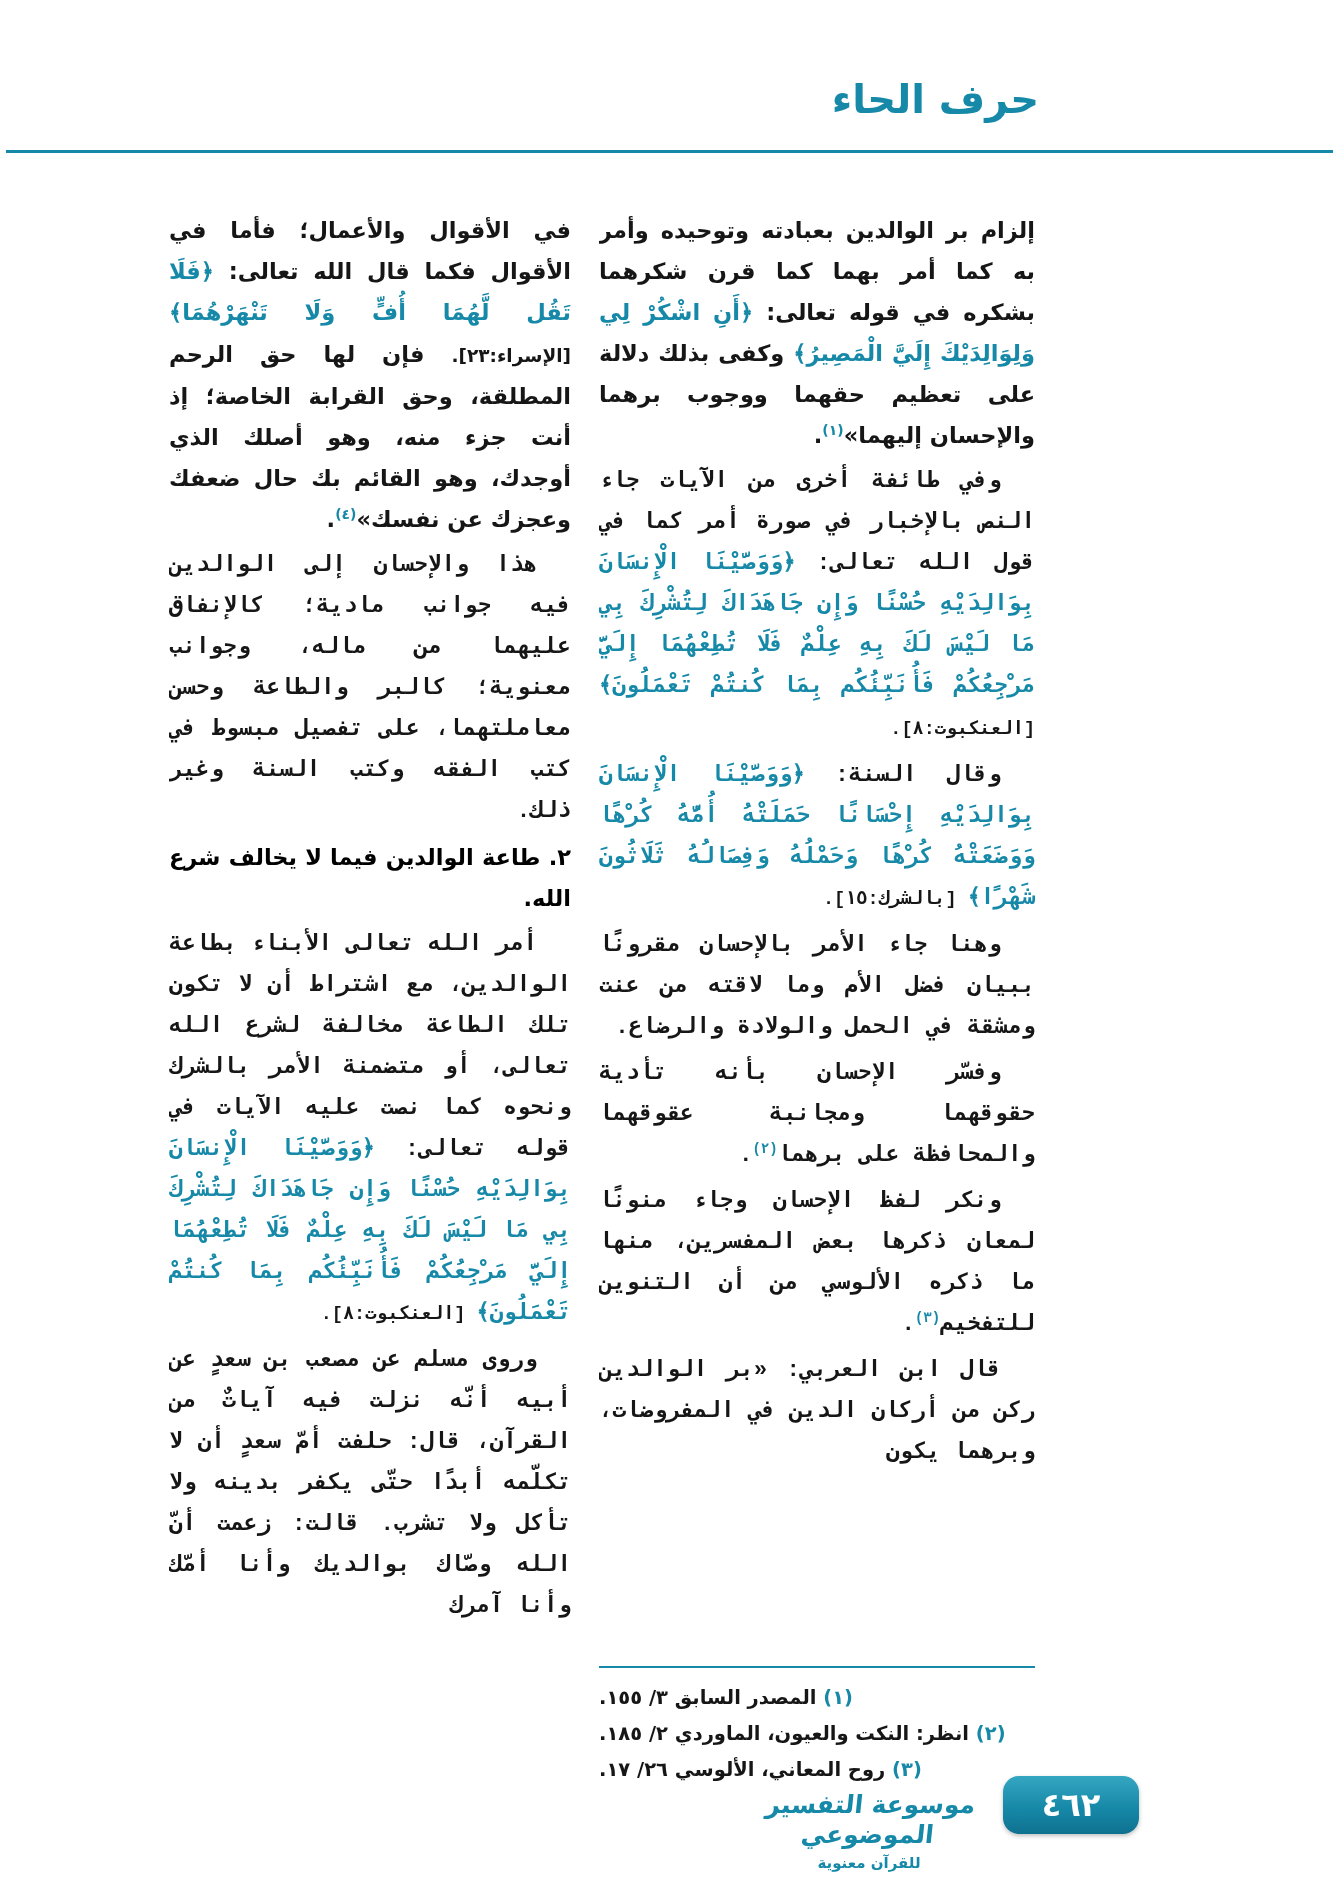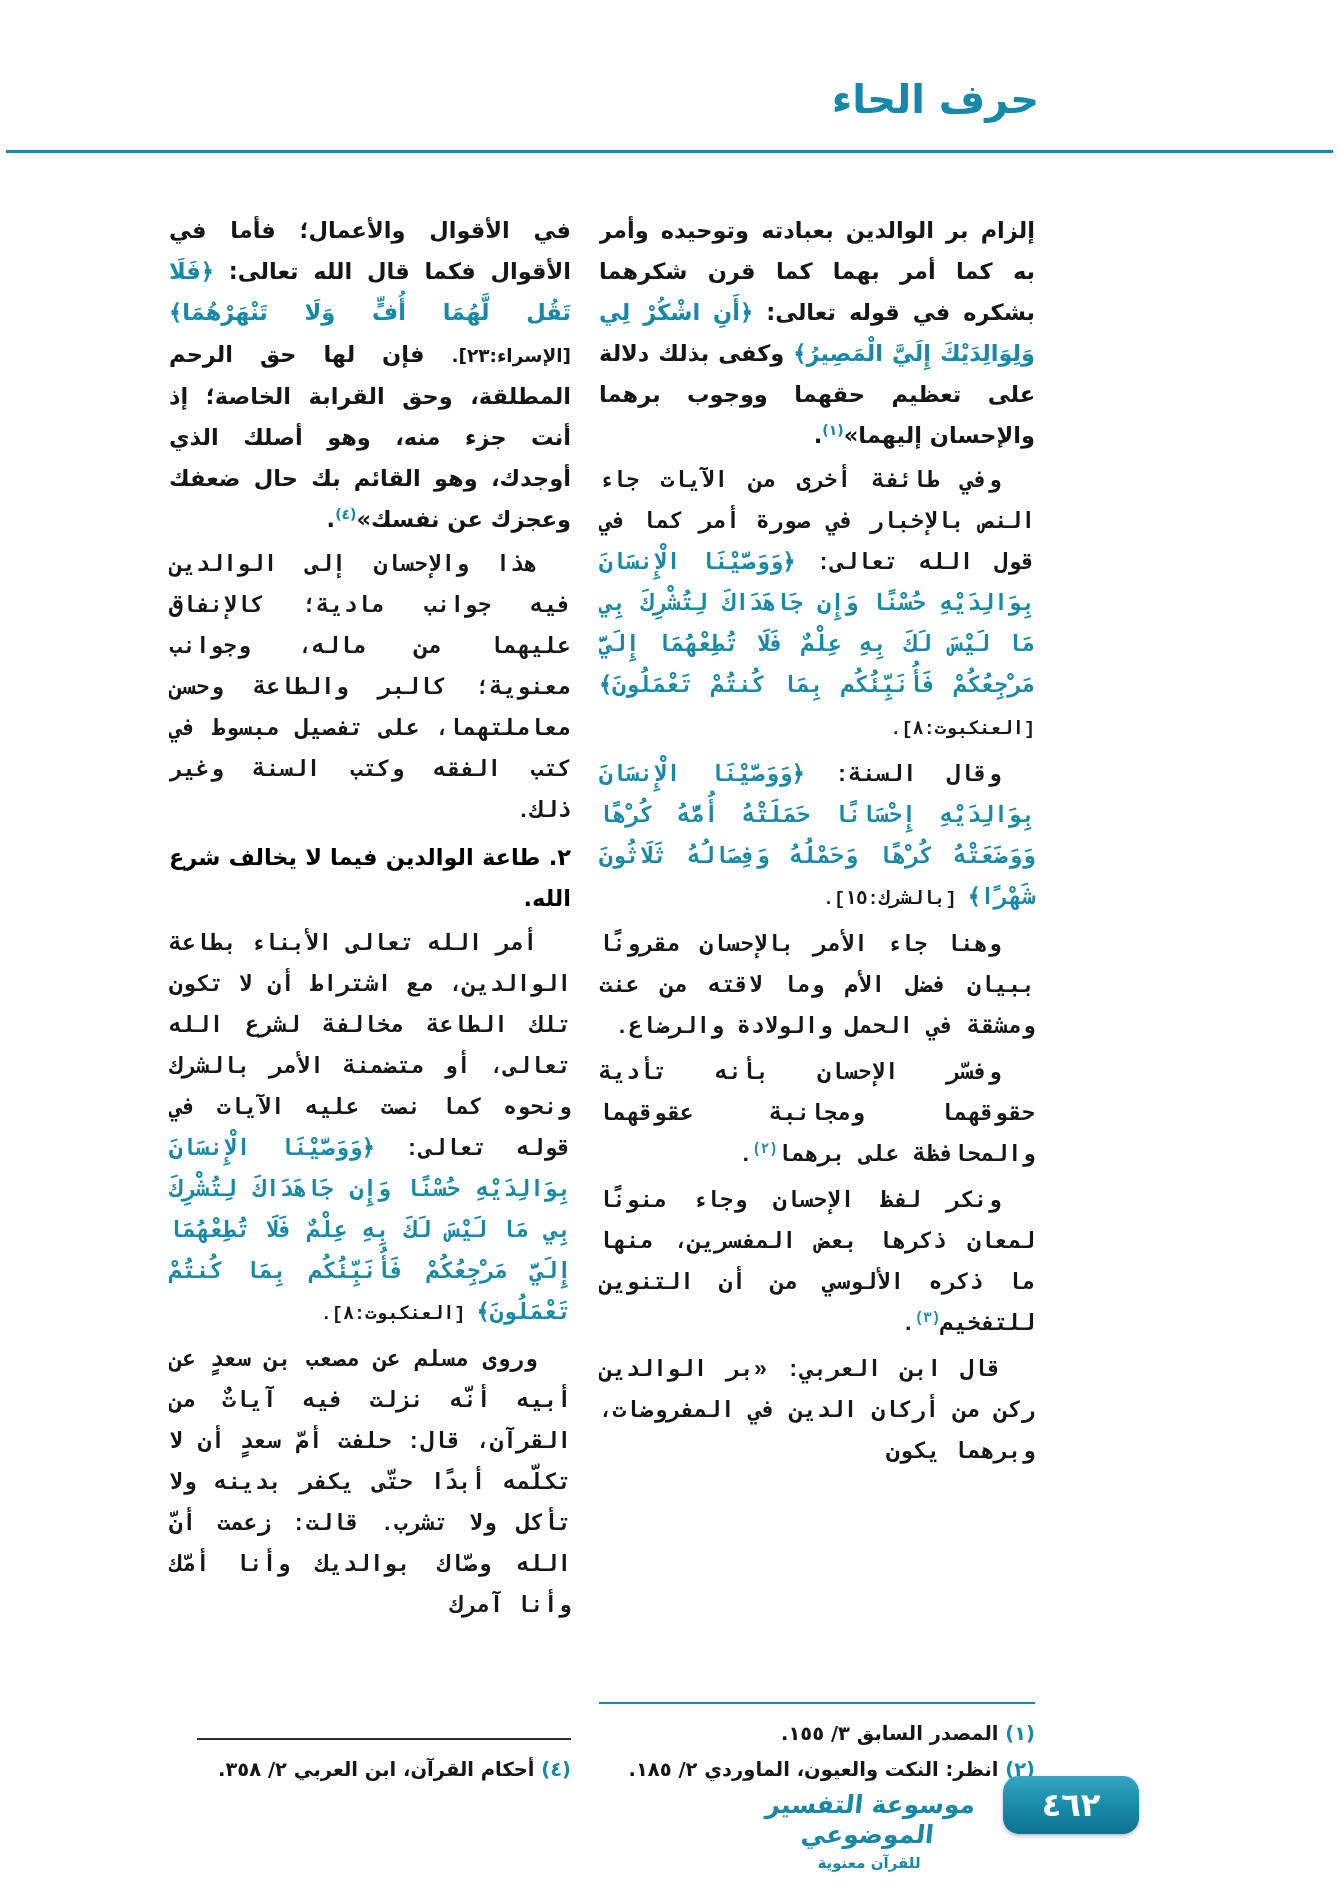--- a/index.html
+++ b/index.html
@@ -43,21 +43,21 @@
   .seg-n{}
   .seg-q{color:var(--accent);}
   .seg-m{color:var(--accent);font-size:14px;vertical-align:super;line-height:0;}
   .seg-r{font-size:18.5px;}
   .footnotes{margin-top:auto;padding-top:8px;}
   .fn-rule{height:2px;margin-bottom:12px;}
   .fn-rule.teal{background:var(--accent);width:100%;}
   .fn-rule.dark{background:#2b2b2b;width:93%;}
   .fn{
     font-size:19.5px;line-height:36px;font-weight:700;color:#161616;
-    text-align:right;
+    text-align:left;
     padding-right:46px;text-indent:-46px;
   }
   .fn .num{color:var(--accent);}
   .logo{
     position:absolute;right:345px;bottom:18px;width:250px;
     text-align:center;color:var(--accent);
   }
   .logo-line1{
     font-size:25px;font-weight:900;line-height:30px;
     transform:skewX(-6deg);
@@ -94,38 +94,33 @@
           <p class="para indent"><span class="seg-n">وهنا جاء الأمر بالإحسان مقرونًا ببيان فضل الأم وما لاقته من عنت ومشقة في الحمل والولادة والرضاع.</span></p>
           <p class="para indent"><span class="seg-n">وفسّر الإحسان بأنه تأدية حقوقهما ومجانبة عقوقهما والمحافظة على برهما</span><span class="seg-m">(٢)</span><span class="seg-n">.</span></p>
           <p class="para indent"><span class="seg-n">ونكر لفظ الإحسان وجاء منونًا لمعان ذكرها بعض المفسرين، منها ما ذكره الألوسي من أن التنوين للتفخيم</span><span class="seg-m">(٣)</span><span class="seg-n">.</span></p>
           <p class="para indent"><span class="seg-n">قال ابن العربي: «بر الوالدين ركن من أركان الدين في المفروضات، وبرهما يكون</span></p>
         </div>
       <div class="footnotes">
         <div class="fn-rule teal"></div>
         <div class="fn-list">
             <div class="fn"><span class="num">(١)</span><span>&nbsp;المصدر السابق ٣/ ١٥٥.</span></div>
             <div class="fn"><span class="num">(٢)</span><span>&nbsp;انظر: النكت والعيون، الماوردي ٢/ ١٨٥.</span></div>
+            <div class="fn"><span class="num">(٣)</span><span>&nbsp;روح المعاني، الألوسي ٢٦/ ١٧.</span></div>
           </div>
       </div>
     </div>
 
     <div class="col col-left">
       <div class="col-body">
           <p class="para"><span class="seg-n">في الأقوال والأعمال؛ فأما في الأقوال فكما قال الله تعالى: </span><span class="seg-q">﴿فَلَا تَقُل لَّهُمَا أُفٍّ وَلَا تَنْهَرْهُمَا﴾</span><span class="seg-r"> [الإسراء:٢٣].</span><span class="seg-n"> فإن لها حق الرحم المطلقة، وحق القرابة الخاصة؛ إذ أنت جزء منه، وهو أصلك الذي أوجدك، وهو القائم بك حال ضعفك وعجزك عن نفسك»</span><span class="seg-m">(٤)</span><span class="seg-n">.</span></p>
           <p class="para indent"><span class="seg-n">هذا والإحسان إلى الوالدين فيه جوانب مادية؛ كالإنفاق عليهما من ماله، وجوانب معنوية؛ كالبر والطاعة وحسن معاملتهما، على تفصيل مبسوط في كتب الفقه وكتب السنة وغير ذلك.</span></p>
           <p class="para heading"><span class="seg-n">٢. طاعة الوالدين فيما لا يخالف شرع الله.</span></p>
           <p class="para indent"><span class="seg-n">أمر الله تعالى الأبناء بطاعة الوالدين، مع اشتراط أن لا تكون تلك الطاعة مخالفة لشرع الله تعالى، أو متضمنة الأمر بالشرك ونحوه كما نصت عليه الآيات في قوله تعالى: </span><span class="seg-q">﴿وَوَصَّيْنَا الْإِنسَانَ بِوَالِدَيْهِ حُسْنًا وَإِن جَاهَدَاكَ لِتُشْرِكَ بِي مَا لَيْسَ لَكَ بِهِ عِلْمٌ فَلَا تُطِعْهُمَا إِلَيَّ مَرْجِعُكُمْ فَأُنَبِّئُكُم بِمَا كُنتُمْ تَعْمَلُونَ﴾</span><span class="seg-r"> [العنكبوت:٨].</span></p>
           <p class="para indent"><span class="seg-n">وروى مسلم عن مصعب بن سعدٍ عن أبيه أنّه نزلت فيه آياتٌ من القرآن، قال: حلفت أمّ سعدٍ أن لا تكلّمه أبدًا حتّى يكفر بدينه ولا تأكل ولا تشرب. قالت: زعمت أنّ الله وصّاك بوالديك وأنا أمّك وأنا آمرك</span></p>
         </div>
-      <div class="footnotes">
-        <div class="fn-rule dark"></div>
-        <div class="fn-list">
-            <div class="fn"><span class="num">(٤)</span><span>&nbsp;أحكام القرآن، ابن العربي ٢/ ٣٥٨.</span></div>
-          </div>
-      </div>
     </div>
 
   </div>
 
   <div class="logo">
     <div class="logo-line1">موسوعة التفسير الموضوعي</div>
     <div class="logo-line2">للقرآن معنوية</div>
   </div>
 
   <div class="page-number">٤٦٢</div>

